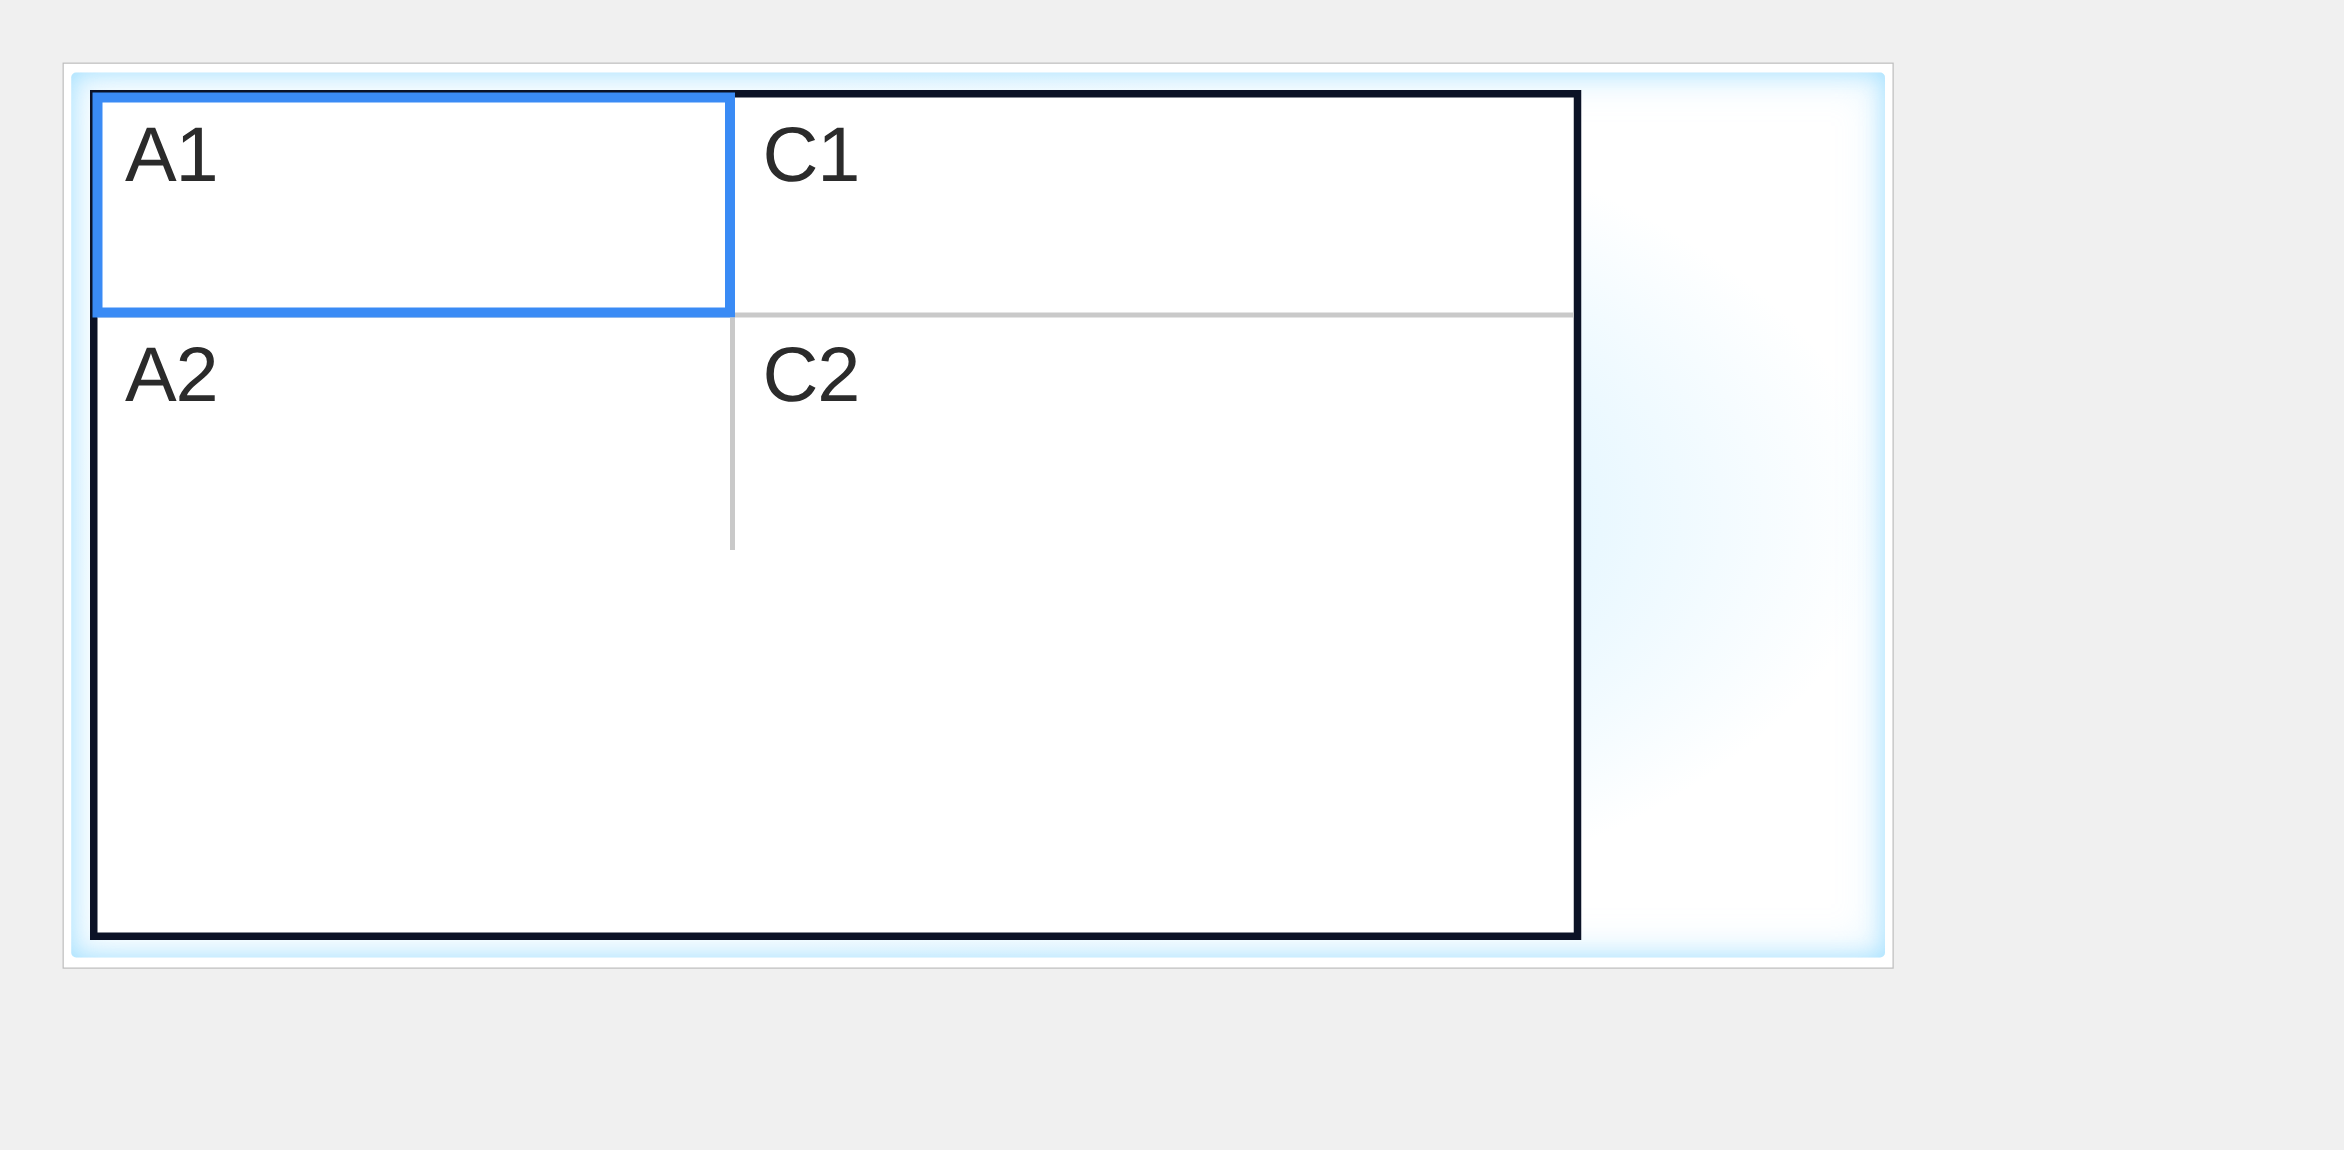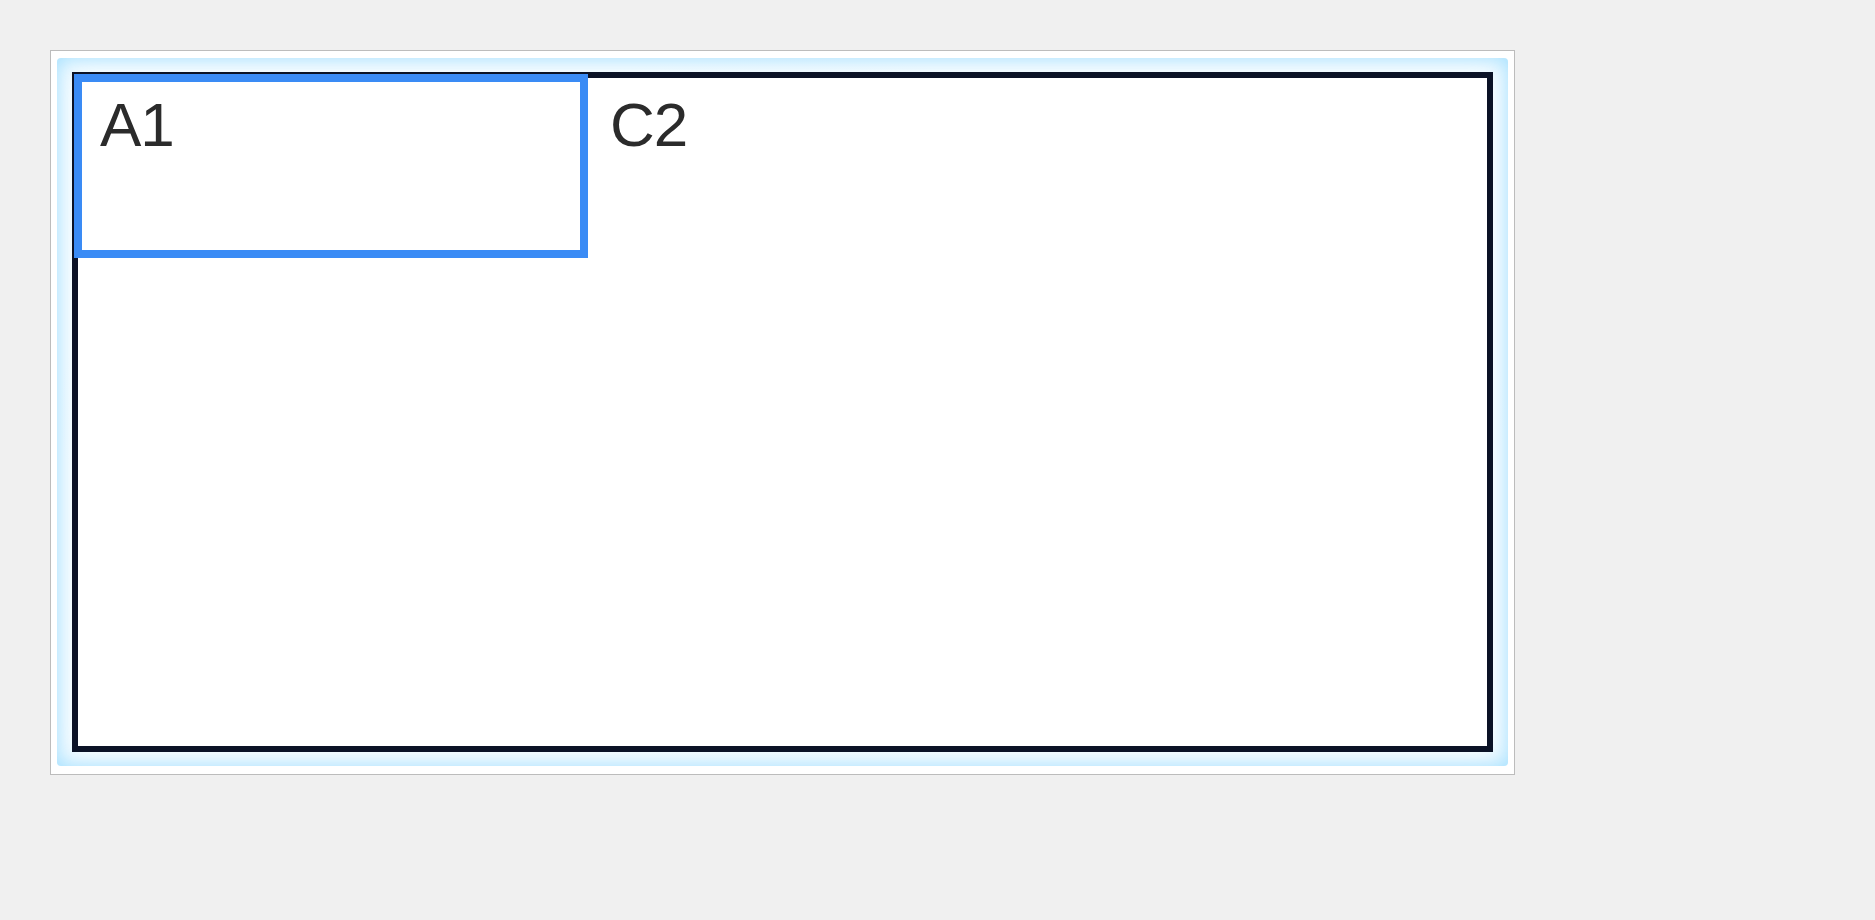--- a/index.html
+++ b/index.html
@@ -32,21 +32,21 @@
       background: radial-gradient(closest-side, rgba(120,210,255,0.30), rgba(120,210,255,0.20) 60%, rgba(120,210,255,0.0) 100%);
       box-shadow:
         inset 0 0 18px rgba(120,210,255,0.55),
         inset 0 0 36px rgba(120,210,255,0.35);
       pointer-events: none;
     }
     .table {
       position: absolute;
       left: 72px;
       top: 72px;
-      width: 1421px;
+      width: 1193px;
       height: 680px;
       border: 6px solid #0b1226;
       box-sizing: border-box;
       display: grid;
       grid-template-columns: 510px 1fr;
       grid-template-rows: 176px 186px 1fr;
       background: #ffffff;
     }
     .cell {
       box-sizing: border-box;
@@ -75,19 +75,25 @@
 <body>
 
 <div class="stage"></div>
 <div class="halo"></div>
 
 <div class="table">
 
   <div class="cell selected">
     <span>A1</span>
   </div>
+  <div class="cell">
+    <span>C1</span>
+  </div>
 
+  <div class="cell">
+    <span>A2</span>
+  </div>
   <div class="cell">
     <span>C2</span>
   </div>
 
 
 </div>
 
 </body></html>

